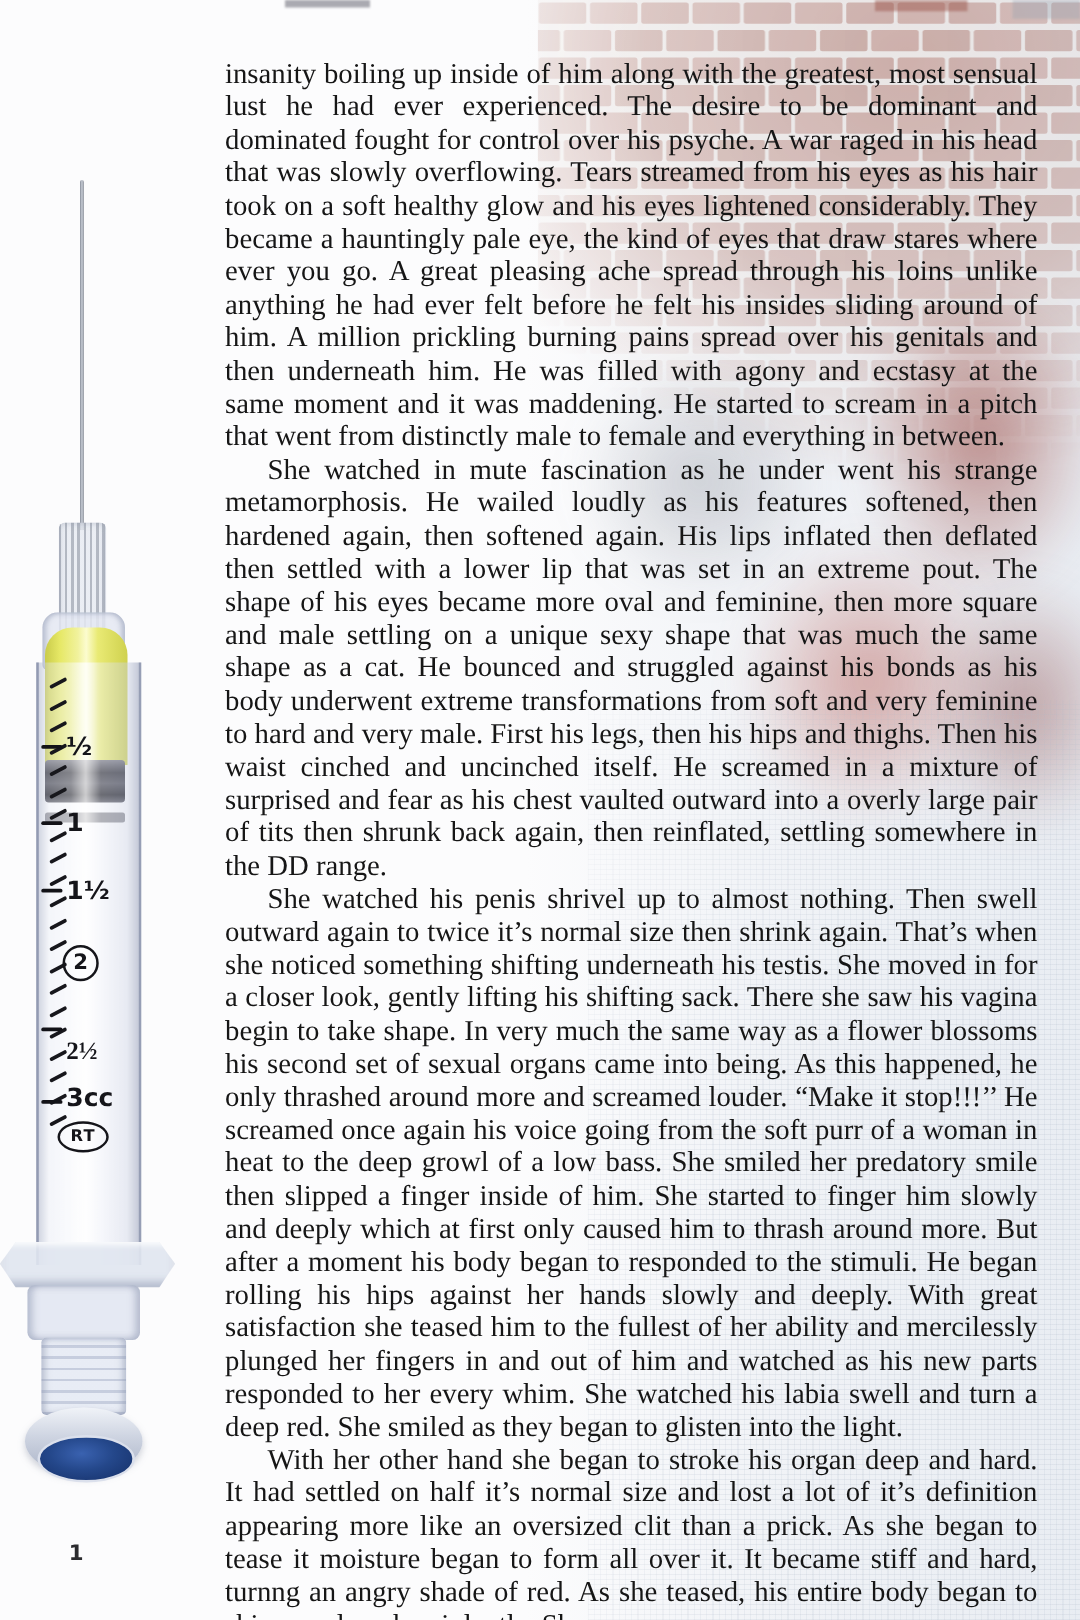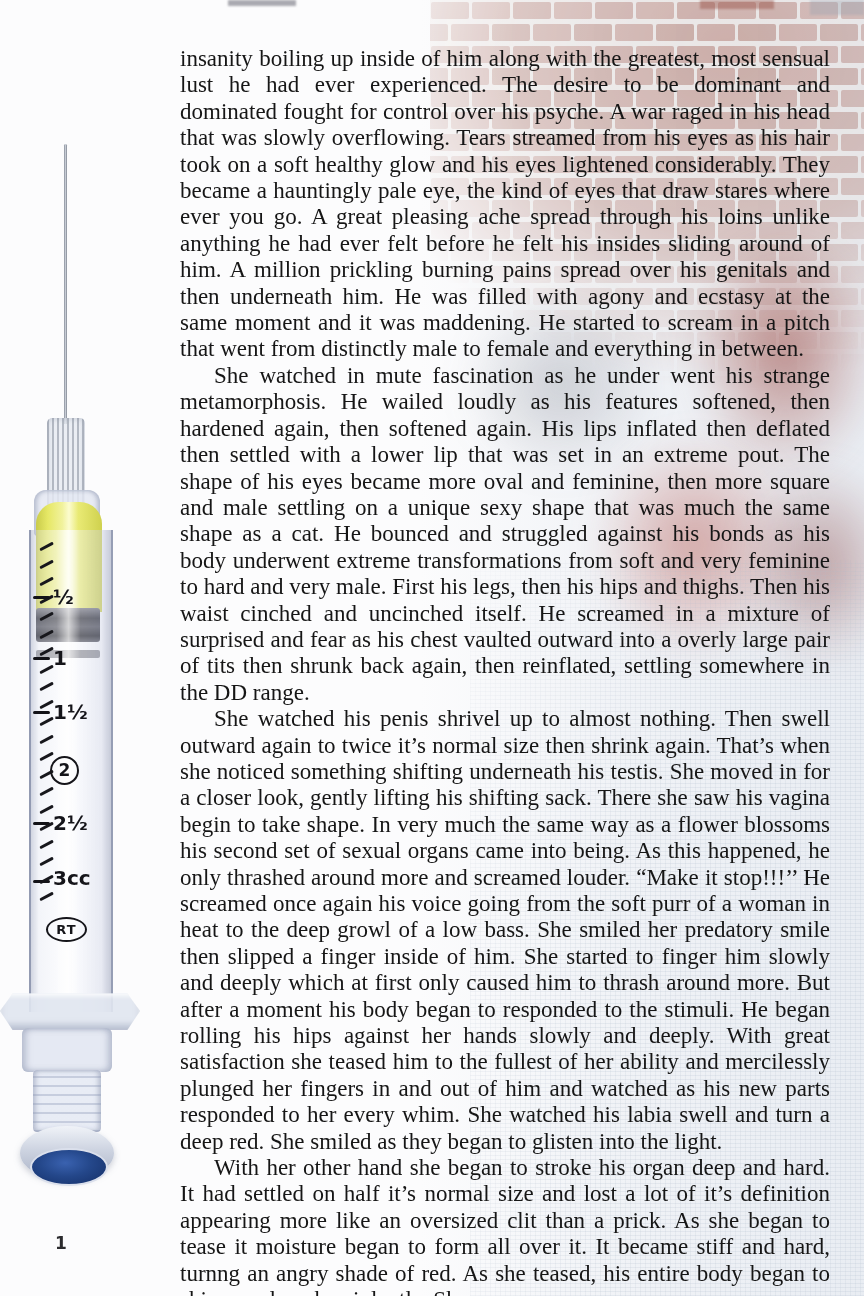--- a/index.html
+++ b/index.html
@@ -63,21 +63,21 @@
       rgba(168,176,198,.5) 0%, rgba(230,234,244,.38) 10%,
       rgba(247,249,253,.45) 32%, rgba(255,255,255,.78) 47%,
       rgba(238,241,249,.4) 62%, rgba(204,210,228,.42) 88%, rgba(152,160,186,.55) 100%);}
   .tick-minor{left:39px;width:15px;height:2.6px;background:#17171c;border-radius:2px;
     transform:rotate(-28deg);}
   .tick-major{left:33px;width:17px;height:3px;background:#121217;border-radius:2px;}
   .mark{left:53px;font:bold 20px "DejaVu Sans", sans-serif;color:#15151a;}
   .mark.circle{left:50px;width:25px;height:25px;border:2.5px solid #15151a;border-radius:50%;
     text-align:center;line-height:25px;font-size:17px;}
   .mark.oval{left:46px;width:37px;height:21px;border:2.5px solid #15151a;border-radius:50%;
-    text-align:center;line-height:21px;font-size:13px;letter-spacing:1px;margin-top:20px;}
+    text-align:center;line-height:21px;font-size:13px;letter-spacing:1px;}
   .flange{left:0px;top:852px;width:140px;height:38px;background:rgba(224,229,240,.9);
     clip-path:polygon(0% 50%, 9% 4%, 91% 4%, 100% 50%, 91% 100%, 9% 100%);
     box-shadow:inset 0 4px 5px rgba(255,255,255,.9), inset 0 -5px 6px rgba(140,150,175,.5);}
   .collar{left:22px;top:888px;width:90px;height:44px;border-radius:6px;
     background:rgba(226,231,242,.9);
     box-shadow:inset 4px 0 6px rgba(140,150,175,.5), inset -4px 0 6px rgba(140,150,175,.5);}
   .rod{left:33px;top:930px;width:68px;height:62px;border-radius:4px;
     background:
       repeating-linear-gradient(0deg, rgba(150,160,186,.35) 0 2px, rgba(240,243,249,.5) 2px 9px),
       rgba(218,224,238,.85);
@@ -174,21 +174,21 @@
       <div class="tick-major" data-interactable="false" style="top: 517px;"></div>
       <div class="tick-major" data-interactable="false" style="top: 571px;"></div>
       <div class="tick-major" data-interactable="false" style="top: 682px;"></div>
       <div class="tick-major" data-interactable="false" style="top: 740px;"></div>
     </div>
   <div id="markings" data-interactable="false">
       <div class="mark" data-interactable="false" style="top: 445px;">½</div>
       <div class="mark" data-interactable="false" style="top: 506px;">1</div>
       <div class="mark" data-interactable="false" style="top: 560px;">1½</div>
       <div class="mark circle" data-interactable="false" style="top: 616px;">2</div>
-      <div class="mark" data-interactable="false" style="top: 671px;">2½</div>
+      <div class="mark" data-interactable="false" style="top: 690px; font-family: Liberation Serif, serif;">2½</div>
       <div class="mark" data-interactable="false" style="top: 726px;">3cc</div>
       <div class="mark oval" data-interactable="false" style="top: 757px;">RT</div>
     </div>
   <div class="flange" data-interactable="false"></div>
   <div class="collar" data-interactable="false"></div>
   <div class="rod" data-interactable="false"></div>
   <div class="thumb-disc" data-interactable="false"></div>
   <div class="thumb-navy" data-interactable="false"></div>
 </div>
 

